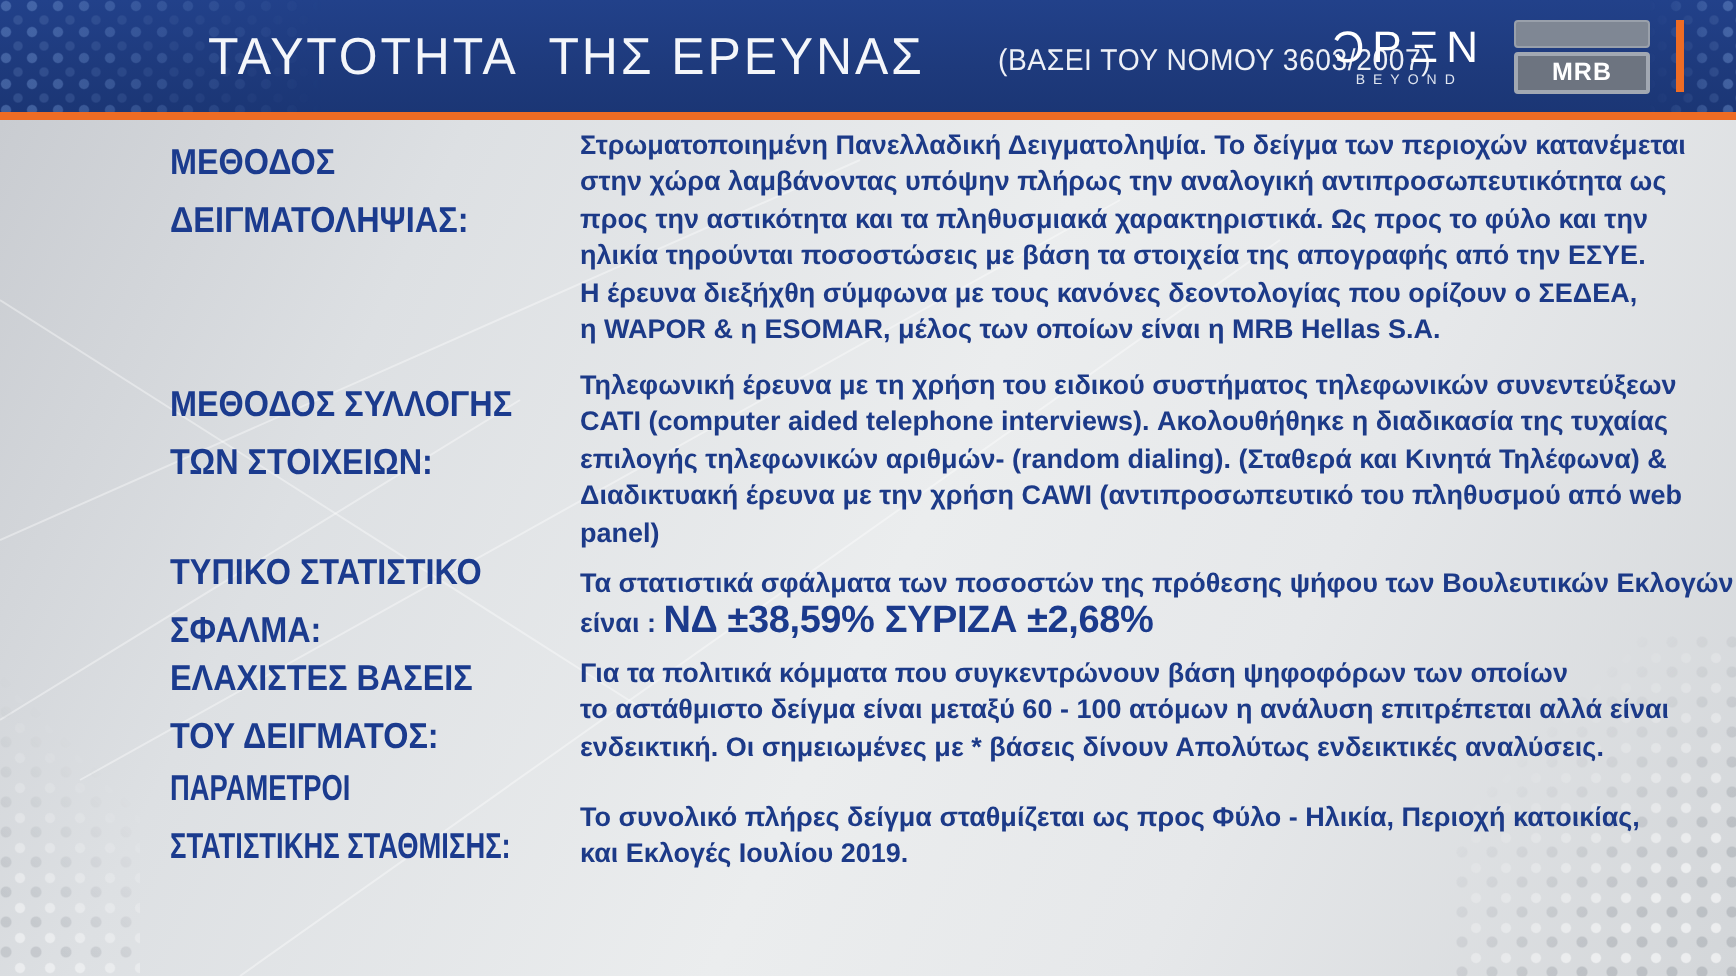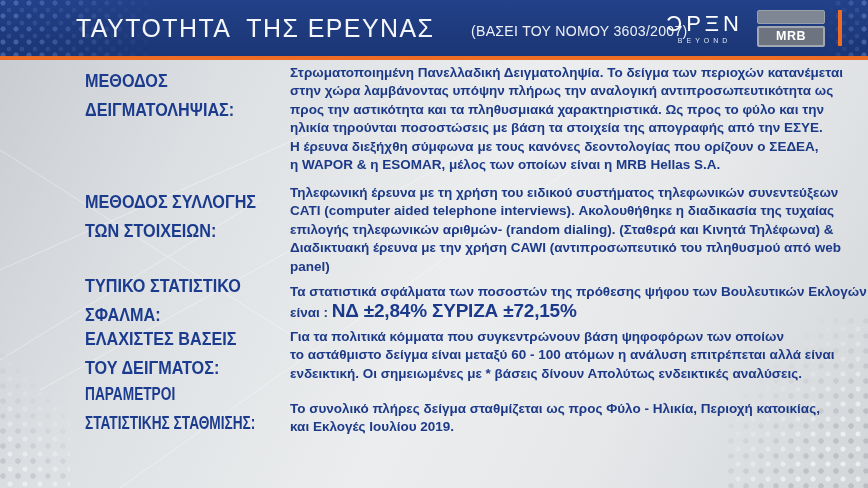--- a/index.html
+++ b/index.html
@@ -22,21 +22,21 @@
     background-size:13px 13px,13px 13px;
     background-position:0 0,6px 7px;
     pointer-events:none;
   }
   .header-dots.left{left:0;width:170px;
     -webkit-mask-image:linear-gradient(to right,#000 10%,transparent 95%);
     mask-image:linear-gradient(to right,#000 10%,transparent 95%);}
   .header-dots.right{right:0;width:46px;
     -webkit-mask-image:linear-gradient(to left,#000 10%,transparent 95%);
     mask-image:linear-gradient(to left,#000 10%,transparent 95%);}
-  .title-wrap{display:flex;align-items:center;padding-left:76px;position:relative;}
+  .title-wrap{display:flex;align-items:center;padding-left:104px;position:relative;}
   .page-title{
     margin:0;font-size:26px;font-weight:400;color:#f4f6fa;
     letter-spacing:1.5px;white-space:pre;transform:scaleX(.96);transform-origin:left center;
   }
   .law-subtitle{
     margin-left:22px;padding-top:5px;font-size:15px;font-weight:400;
     color:#eef1f7;letter-spacing:.3px;white-space:pre;transform:scaleX(.94);transform-origin:left center;
   }
   .logos{position:absolute;right:26px;top:0;height:56px;display:flex;align-items:center;}
   .open-logo{display:flex;flex-direction:column;align-items:center;margin-right:16px;}
@@ -141,21 +141,21 @@
 ΤΩΝ ΣΤΟΙΧΕΙΩΝ:</div>
     <div class="par par2">Τηλεφωνική έρευνα με τη χρήση του ειδικού συστήματος τηλεφωνικών συνεντεύξεων
 CATI (computer aided telephone interviews). Ακολουθήθηκε η διαδικασία της τυχαίας
 επιλογής τηλεφωνικών αριθμών- (random dialing). (Σταθερά και Κινητά Τηλέφωνα) &amp;
 Διαδικτυακή έρευνα με την χρήση CAWI (αντιπροσωπευτικό του πληθυσμού από web
 panel)</div>
 
     <div class="lbl lbl3">ΤΥΠΙΚΟ ΣΤΑΤΙΣΤΙΚΟ
 ΣΦΑΛΜΑ:</div>
     <div class="par par3"><span>Τα στατιστικά σφάλματα των ποσοστών της πρόθεσης ψήφου των Βουλευτικών Εκλογών
-είναι : </span><span class="em">ΝΔ ±2,84% ΣΥΡΙΖΑ ±72,15%</span></div>
+είναι : </span><span class="em">ΝΔ ±38,59% ΣΥΡΙΖΑ ±2,68%</span></div>
 
     <div class="lbl lbl4">ΕΛΑΧΙΣΤΕΣ ΒΑΣΕΙΣ
 ΤΟΥ ΔΕΙΓΜΑΤΟΣ:</div>
     <div class="par par4">Για τα πολιτικά κόμματα που συγκεντρώνουν βάση ψηφοφόρων των οποίων
 το αστάθμιστο δείγμα είναι μεταξύ 60 - 100 ατόμων η ανάλυση επιτρέπεται αλλά είναι
 ενδεικτική. Οι σημειωμένες με * βάσεις δίνουν Απολύτως ενδεικτικές αναλύσεις.</div>
 
     <div class="lbl lbl5">ΠΑΡΑΜΕΤΡΟΙ
 ΣΤΑΤΙΣΤΙΚΗΣ ΣΤΑΘΜΙΣΗΣ:</div>
     <div class="par par5">Το συνολικό πλήρες δείγμα σταθμίζεται ως προς Φύλο - Ηλικία, Περιοχή κατοικίας,

